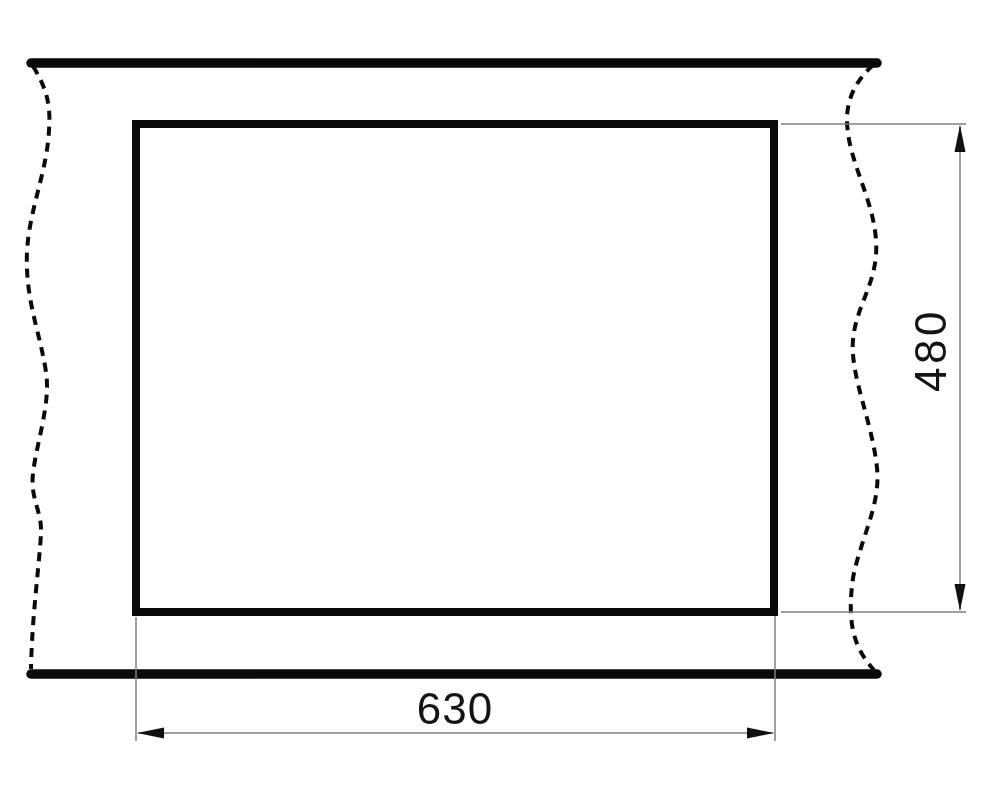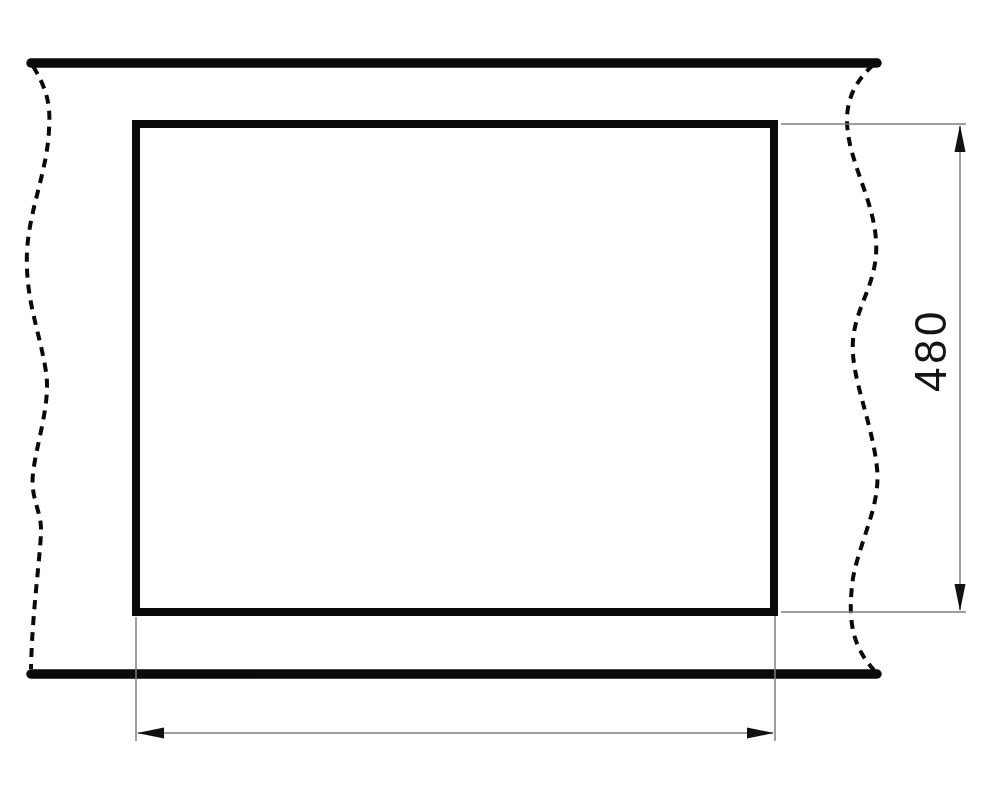--- a/index.html
+++ b/index.html
@@ -81,16 +81,17 @@
 
     <g>
       <line x1="136" y1="617" x2="136" y2="741" stroke="#7f7f7f" stroke-width="1.5"></line>
       <line x1="775" y1="616" x2="775" y2="741" stroke="#7f7f7f" stroke-width="1.5"></line>
       <line x1="138" y1="733" x2="773" y2="733" stroke="#7f7f7f" stroke-width="1.5"></line>
       <polygon points="137,733 164,727.5 164,738.5" fill="#111111"></polygon>
       <polygon points="774,733 747,727.5 747,738.5" fill="#111111"></polygon>
     </g>
   </svg>
 
+  <div class="dim-label width">630</div>
 
   <div class="dim-label height">480</div>
 
 </div>
 
 </body></html>

